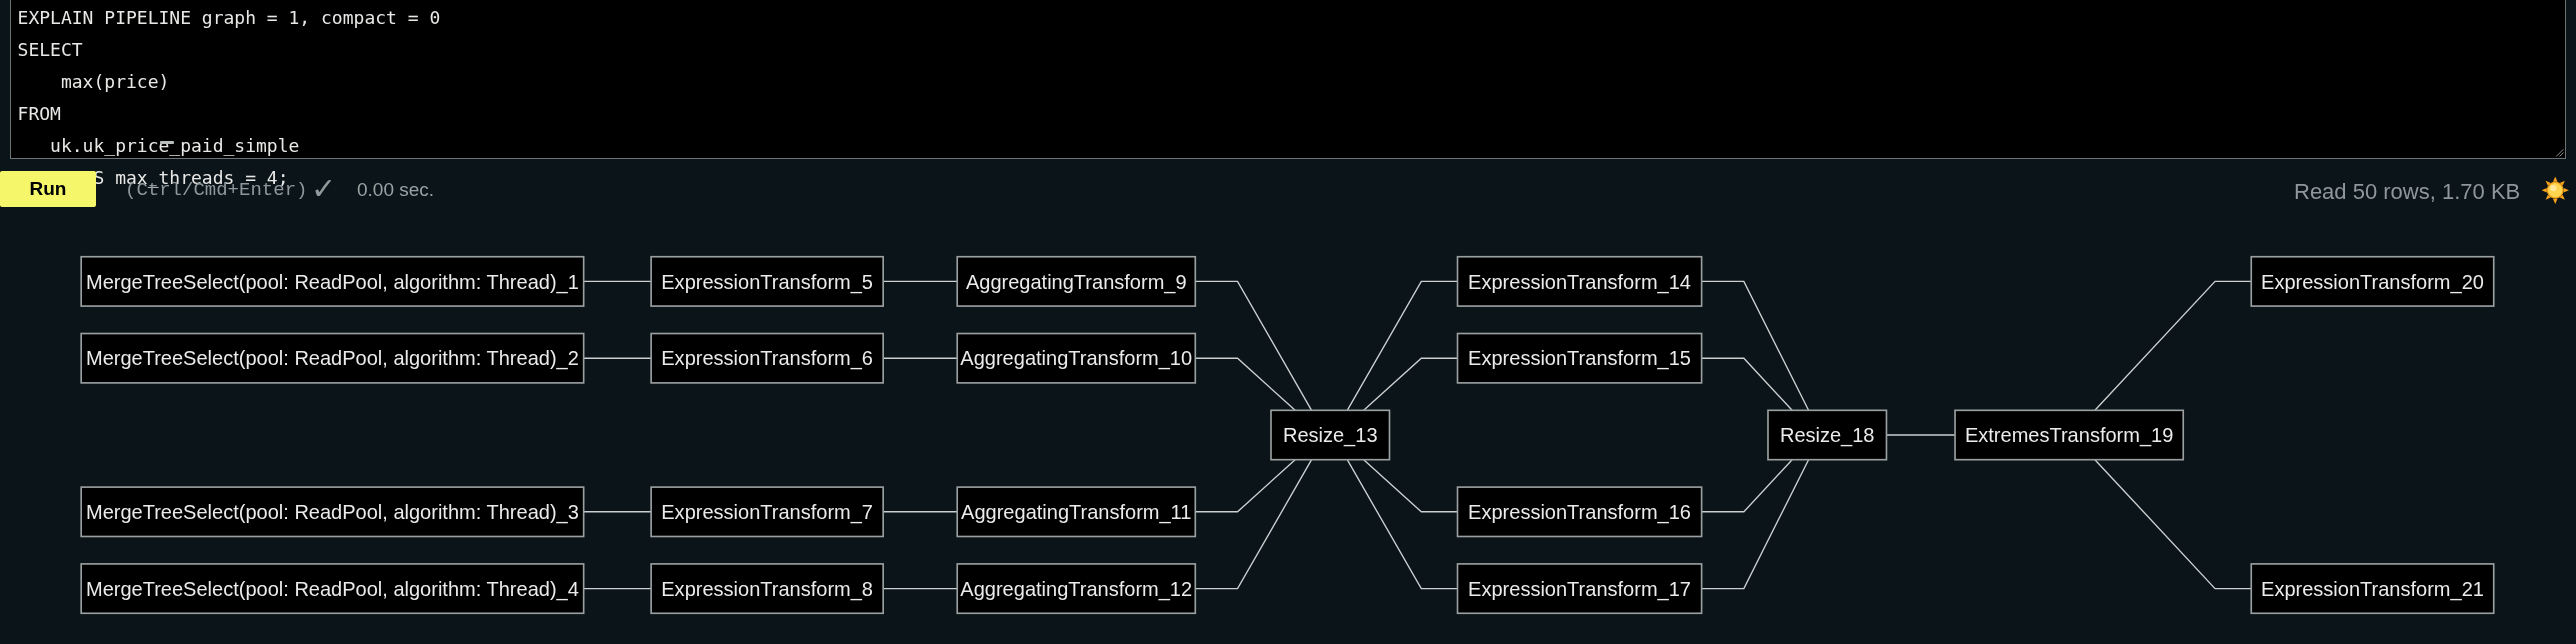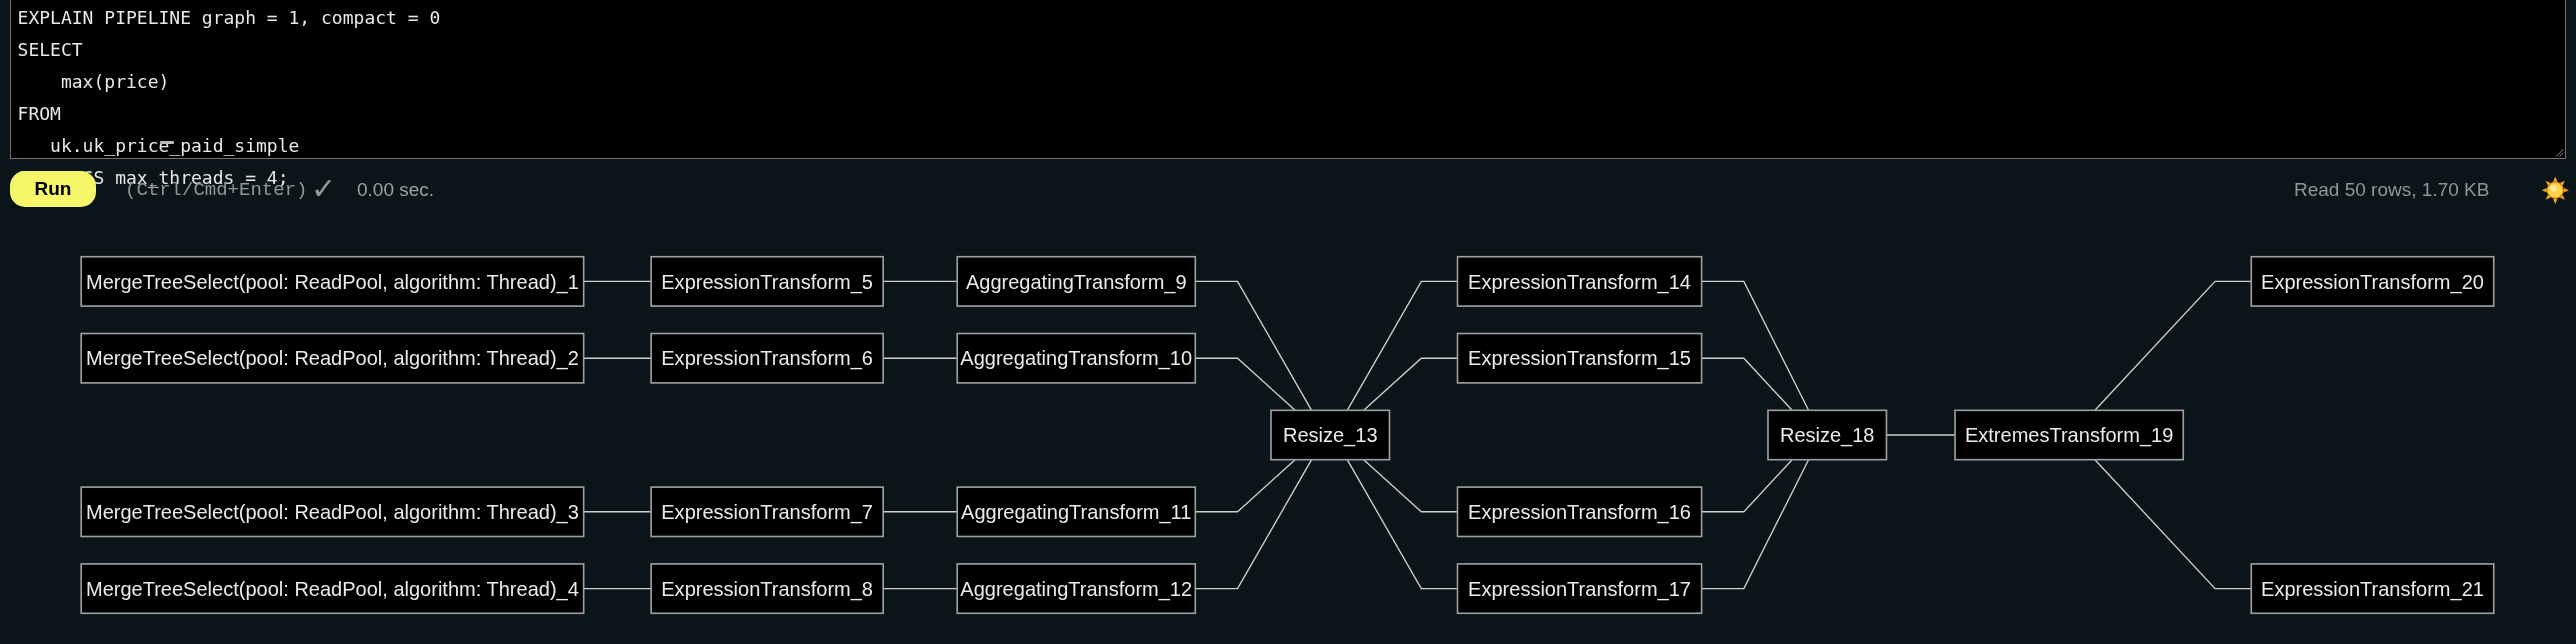--- a/index.html
+++ b/index.html
@@ -18,30 +18,30 @@
     font-family:"DejaVu Sans Mono",monospace;
     font-size:18px;line-height:32px;color:#e8e8e6;white-space:pre;
   }
   .caret-dash{
     position:absolute;left:149px;top:142px;width:14.3px;height:2.7px;
     background:#b9bdbd;border-radius:1.1px;
   }
   .grip{position:absolute;right:1.1px;bottom:1.1px;width:10px;height:10px;}
   
   .run-btn{
-    position:absolute;left:10px;top:171px;width:86px;height:36px;
-    border:none;border-radius:15px;
+    position:absolute;left:0;top:171px;width:96px;height:36px;
+    border:none;border-radius:2px;
     background:#f5f669;color:#000;
     font-family:"Liberation Sans",sans-serif;font-size:19px;font-weight:bold;
     cursor:pointer;
   }
   .hint{position:absolute;left:125px;top:179px;font-size:19px;color:#8e989a;font-family:Liberation Mono, monospace;}
   .check{position:absolute;left:311px;top:171px;font-size:30px;color:#8f9a9b;}
   .elapsed{position:absolute;left:357px;top:179px;font-size:19px;color:#9aa3a4;}
-  .stats{position:absolute;left:2294px;top:179px;font-size:19px;color:#8f979a;text-align:right;}
+  .stats{position:absolute;left:2294px;top:179px;font-size:22px;color:#8f979a;text-align:right;}
   .sun{position:absolute;left:2541px;top:176px;width:28.5px;height:28.5px;cursor:pointer;}
   
   #graph{position:absolute;left:0;top:0;width:2576px;height:644px;}
   #graph text{
     font-family:"Liberation Sans",sans-serif;font-size:36.5px;fill:#ebebeb;
   }
 </style>
 </head>
 <body>
 

